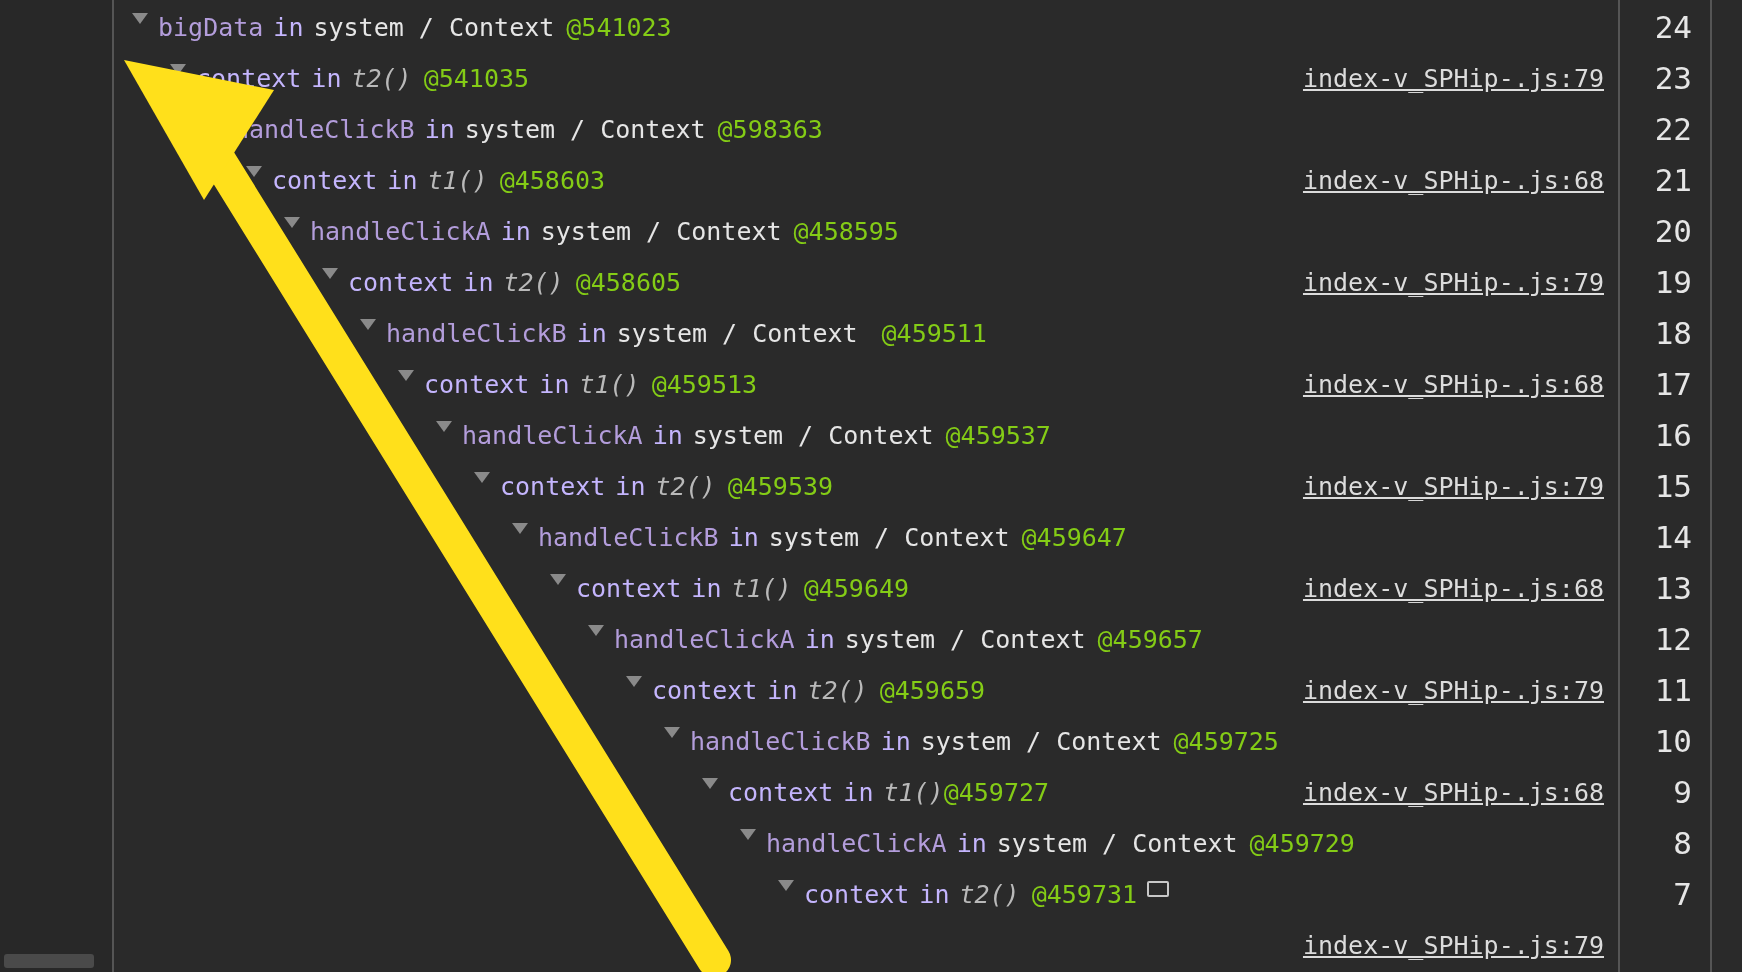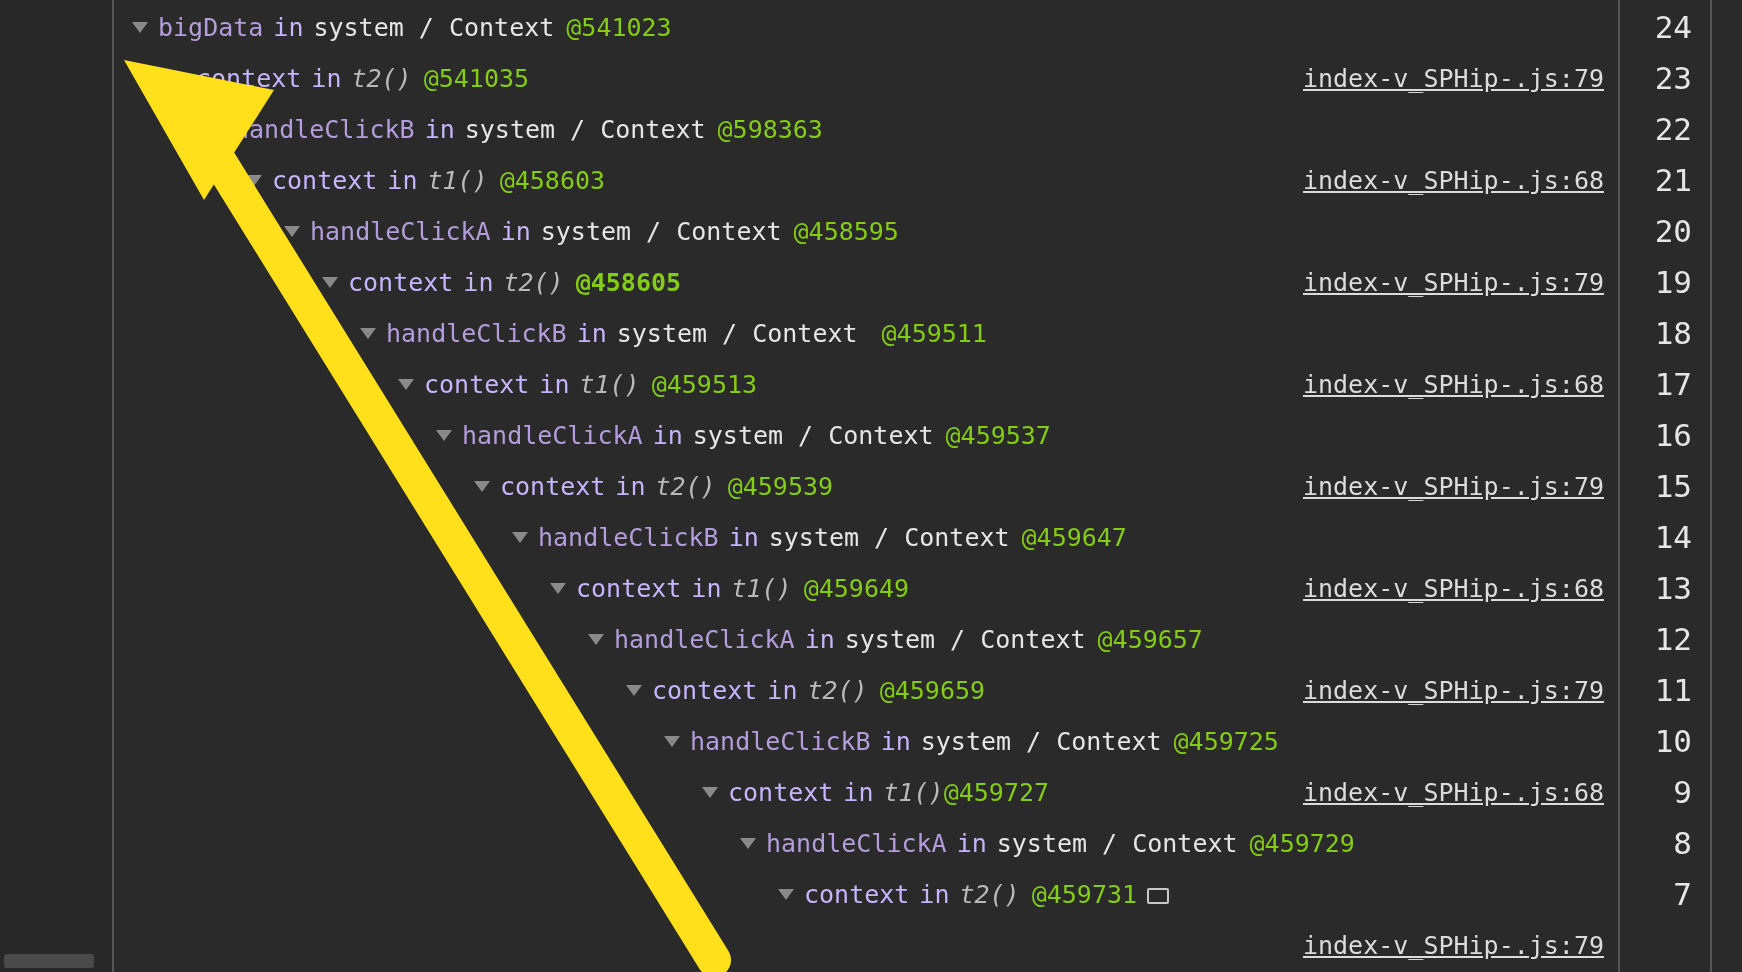--- a/index.html
+++ b/index.html
@@ -44,21 +44,20 @@
   .row {
     height: 51px;
     display: flex;
     align-items: center;
     padding-left: 18px;
     padding-right: 14px;
     position: relative;
   }
   .row .left {
     display: flex;
-    align-items: center;
     flex: 1;
     min-width: 0;
     overflow: hidden;
     white-space: nowrap;
   }
   .row .source {
     color: #dcdcdc;
     text-decoration: underline;
     white-space: nowrap;
     padding-left: 12px;
@@ -179,21 +178,21 @@
           <span class="addr" style="margin-left: 12px;">@458595</span>
         </div>
       </div>
       <div class="row">
         <div class="left">
           <span style="display: inline-block; width: 190px; flex-shrink: 0;"></span>
           <span class="tri"></span>
           <span class="gray">context</span>
           <span class="gray" style="margin: 0px 10px;">in</span>
           <span class="fn">t2()</span>
-          <span class="addr" style="margin-left: 12px; font-weight: bold;">@458605</span>
+          <span class="addr" style="margin-left: 12px;">@458605</span>
         </div>
         <span class="source">index-v_SPHip-.js:79</span>
       </div>
       <div class="row">
         <div class="left">
           <span style="display: inline-block; width: 228px; flex-shrink: 0;"></span>
           <span class="tri"></span>
           <span class="prop">handleClickB</span>
           <span class="gray" style="margin: 0px 10px;">in</span>
           <span class="white">system / Context</span>

